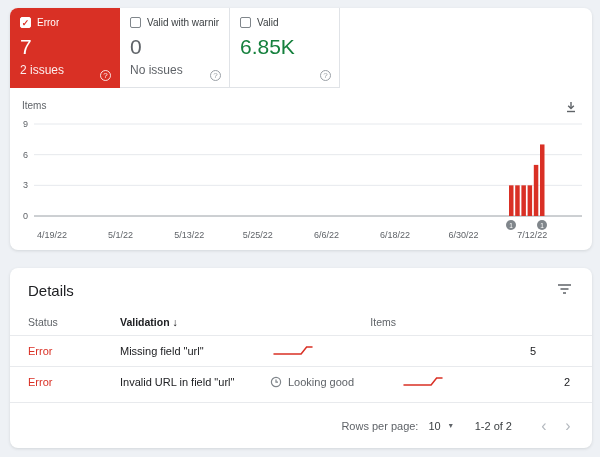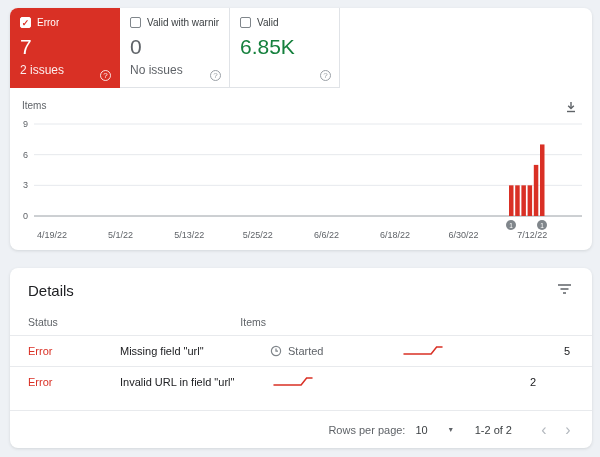--- a/index.html
+++ b/index.html
@@ -41,24 +41,24 @@
   .tgrid { display: grid; grid-template-columns: 92px 150px 130px 140px 1fr; align-items: center; padding: 0 18px; }
   .thead { height: 26px; font-size: 10.5px; color: #5f6368; }
   .validation-h { color: #202124; font-weight: bold; display: flex; align-items: center; gap: 3px; cursor: pointer; }
   .h-items, .c-items { text-align: right; padding-right: 4px; }
   .trow { height: 31px; border-top: 1px solid #e8eaed; font-size: 11px; cursor: pointer; }
   .c-status { color: #d93025; }
   .c-type { color: #202124; }
   .c-val { display: flex; align-items: center; gap: 6px; color: #5f6368; }
   .c-items { color: #202124; }
 
-  .pagination { position: absolute; left: 0; right: 0; bottom: 0; border-top: 1px solid #e8eaed; height: 38px;
+  .pagination { position: absolute; left: 0; right: 0; bottom: 0; border-top: 1px solid #e8eaed; height: 46px;
                 display: flex; align-items: center; justify-content: flex-end; padding: 0 12px; font-size: 11px; color: #3c4043; }
   .rpp-label { color: #5f6368; }
-  .rpp-select { display: flex; align-items: center; gap: 21px; margin: 0 22px 0 10px; cursor: pointer; }
+  .rpp-select { display: flex; align-items: center; gap: 8px; margin: 0 22px 0 10px; cursor: pointer; }
   .caret { font-size: 8px; color: #5f6368; }
   .range { margin-right: 20px; }
   .chev { width: 24px; height: 24px; border: none; background: none; font-size: 16px; color: #b4b9bf; cursor: default; line-height: 22px; }
 </style>
 </head>
 <body>
 
 <div class="screen">
 
   <div class="card top-card">
@@ -140,45 +140,49 @@
       <div class="details-title">Details</div>
       <button class="filter-btn">
         <svg width="15" height="12" viewBox="0 0 15 12">
           <path d="M1 2 H14 M3.5 6 H11.5 M6 10 H9" stroke="#5f6368" stroke-width="1.6"></path>
         </svg>
       </button>
     </div>
 
     <div class="tgrid thead">
       <span>Status</span>
+      <span class="validation-h">
+        <span>Validation</span>
+        <span>↓</span>
+      </span>
       <span class="h-items">Items</span>
     </div>
 
     <div>
       <div class="tgrid trow">
         <span class="c-status">Error</span>
         <span class="c-type">Missing field "url"</span>
-        <span class="c-val">
-          <svg width="12" height="12" viewBox="0 0 12 12">
-            <circle cx="6" cy="6" r="4.6" fill="none" stroke="#80868b" stroke-width="1.2"></circle>
-            <path d="M6 3.6 V6.2 H8" fill="none" stroke="#80868b" stroke-width="1.2"></path>
-          </svg>
-          <span class="val-text">Started</span>
-        </span>
         <span>
           <svg class="spark" width="46" height="14" viewBox="0 0 46 14">
               <polyline points="4.0,11.0 9.4,11.0 14.9,11.0 20.3,11.0 25.7,11.0 31.1,11.0 36.6,4.0 42.0,4.0" fill="none" stroke="#d93025" stroke-width="1.5" stroke-linecap="round"></polyline>
             </svg>
         </span>
         <span class="c-items">5</span>
       </div>
 
       <div class="tgrid trow">
         <span class="c-status">Error</span>
         <span class="c-type">Invalid URL in field "url"</span>
+        <span class="c-val">
+          <svg width="12" height="12" viewBox="0 0 12 12">
+            <circle cx="6" cy="6" r="4.6" fill="none" stroke="#80868b" stroke-width="1.2"></circle>
+            <path d="M6 3.6 V6.2 H8" fill="none" stroke="#80868b" stroke-width="1.2"></path>
+          </svg>
+          <span class="val-text">Looking good</span>
+        </span>
         <span>
           <svg class="spark" width="46" height="14" viewBox="0 0 46 14">
               <polyline points="4.0,11.0 9.4,11.0 14.9,11.0 20.3,11.0 25.7,11.0 31.1,11.0 36.6,4.0 42.0,4.0" fill="none" stroke="#d93025" stroke-width="1.5" stroke-linecap="round"></polyline>
             </svg>
         </span>
         <span class="c-items">2</span>
       </div>
     </div>
 
     <div class="pagination">

